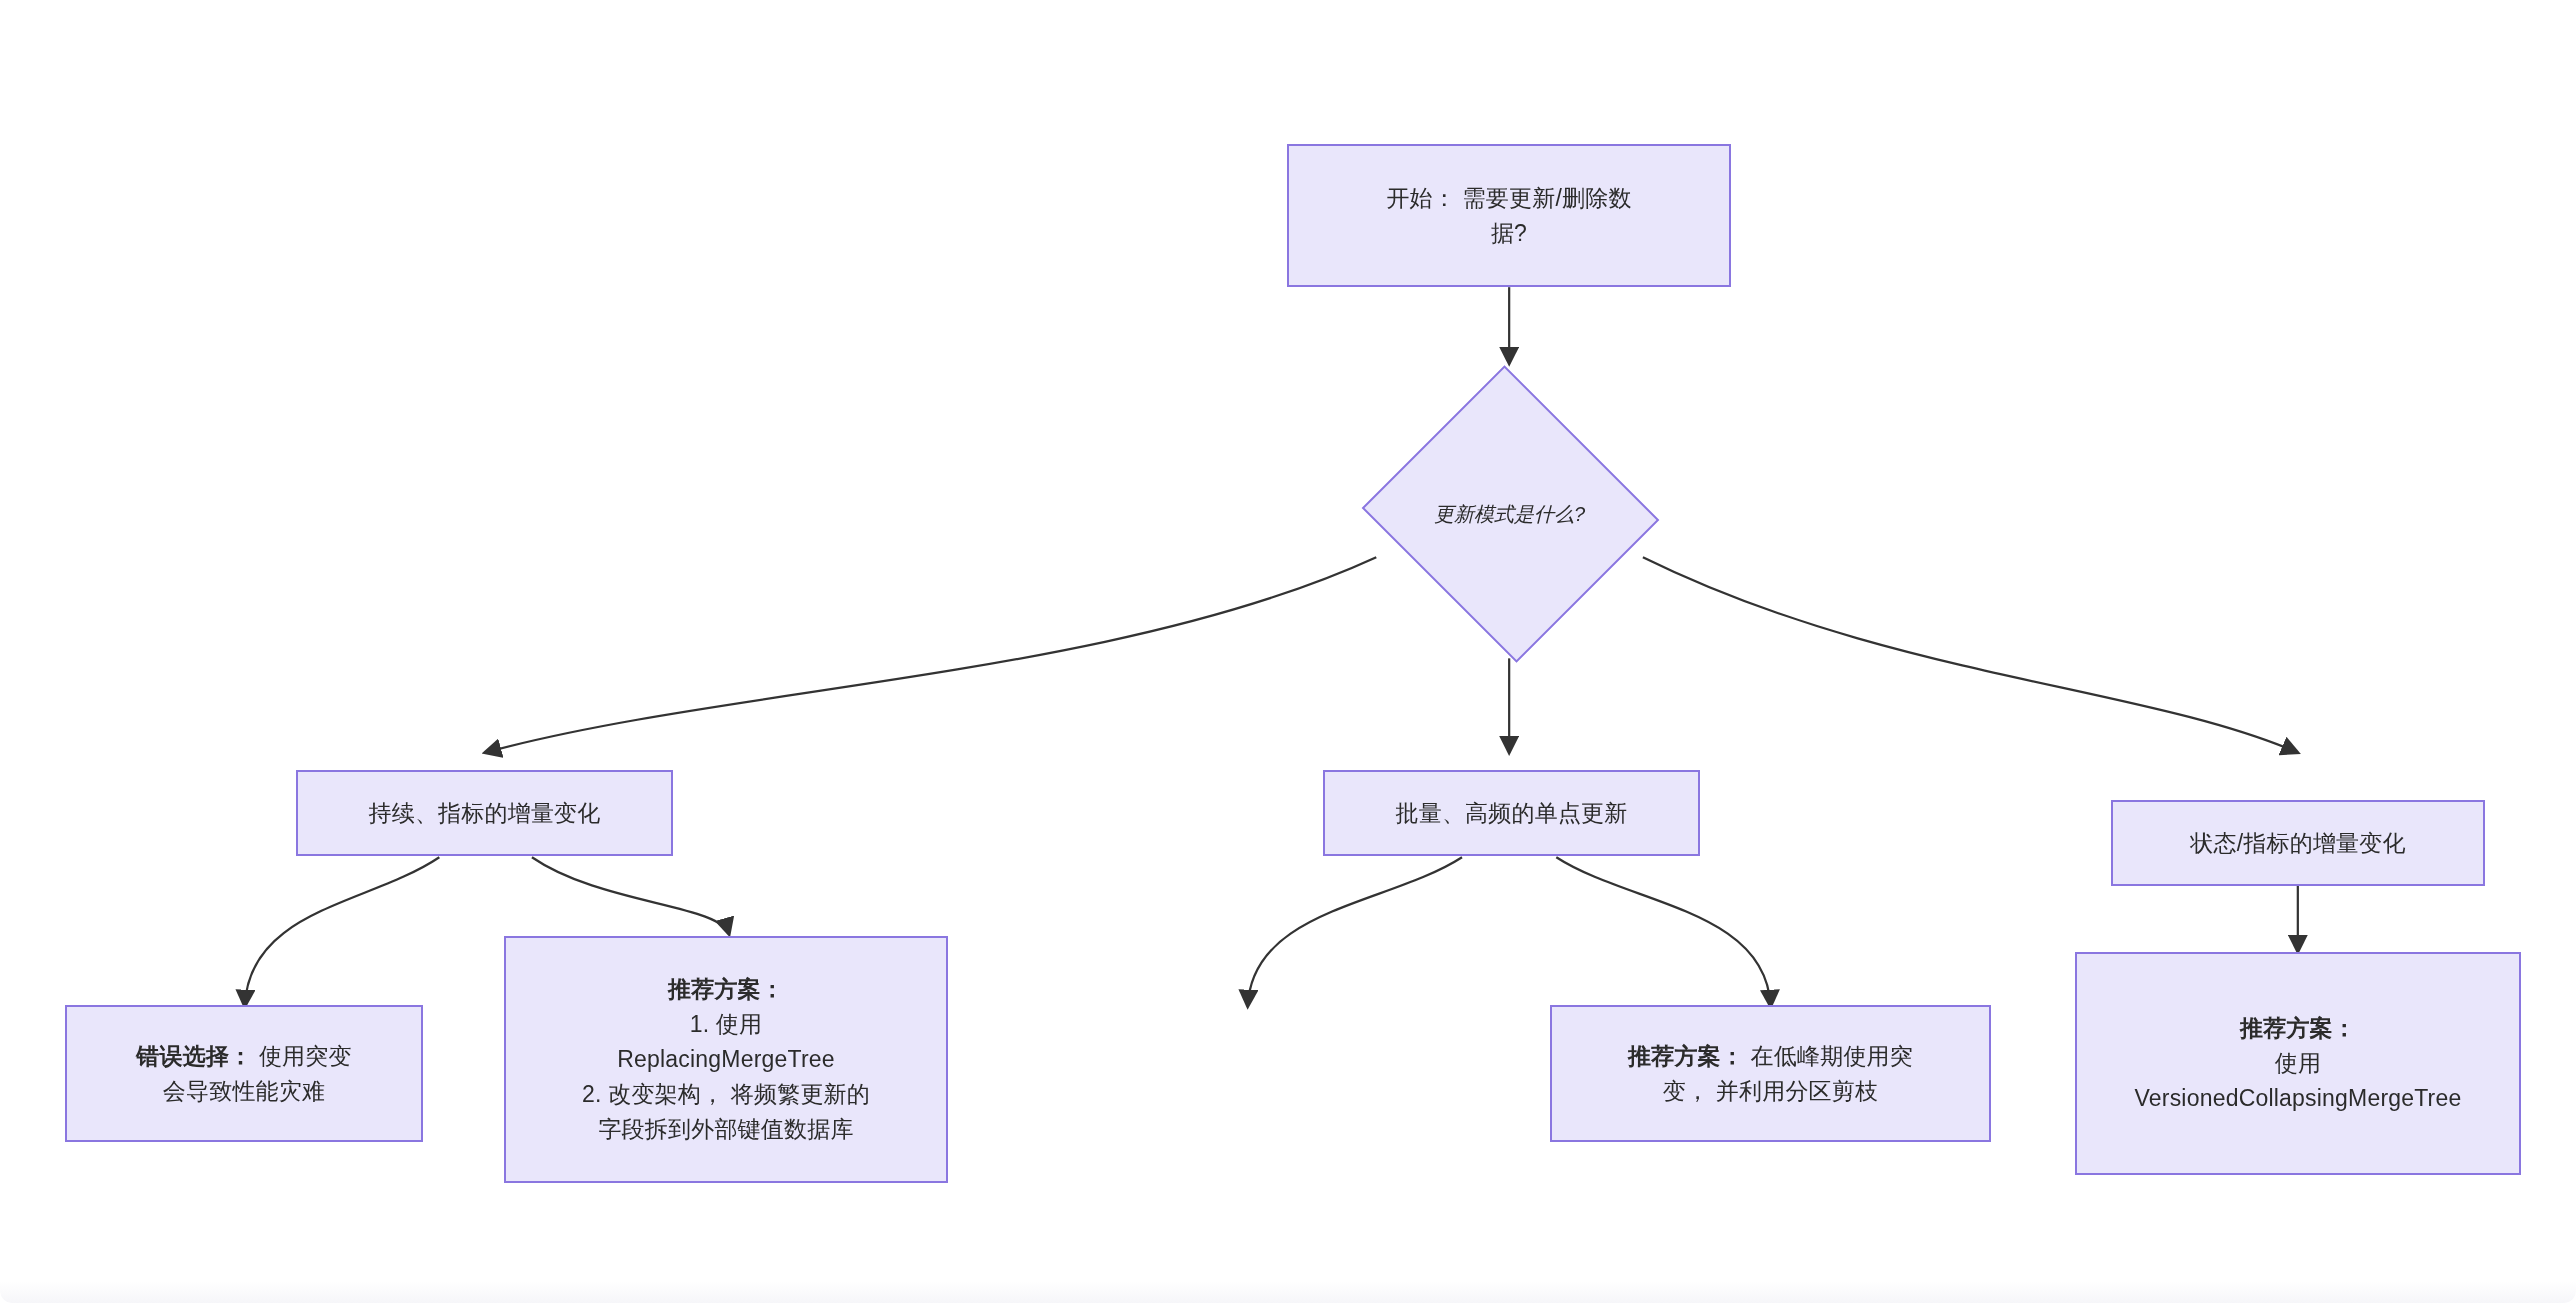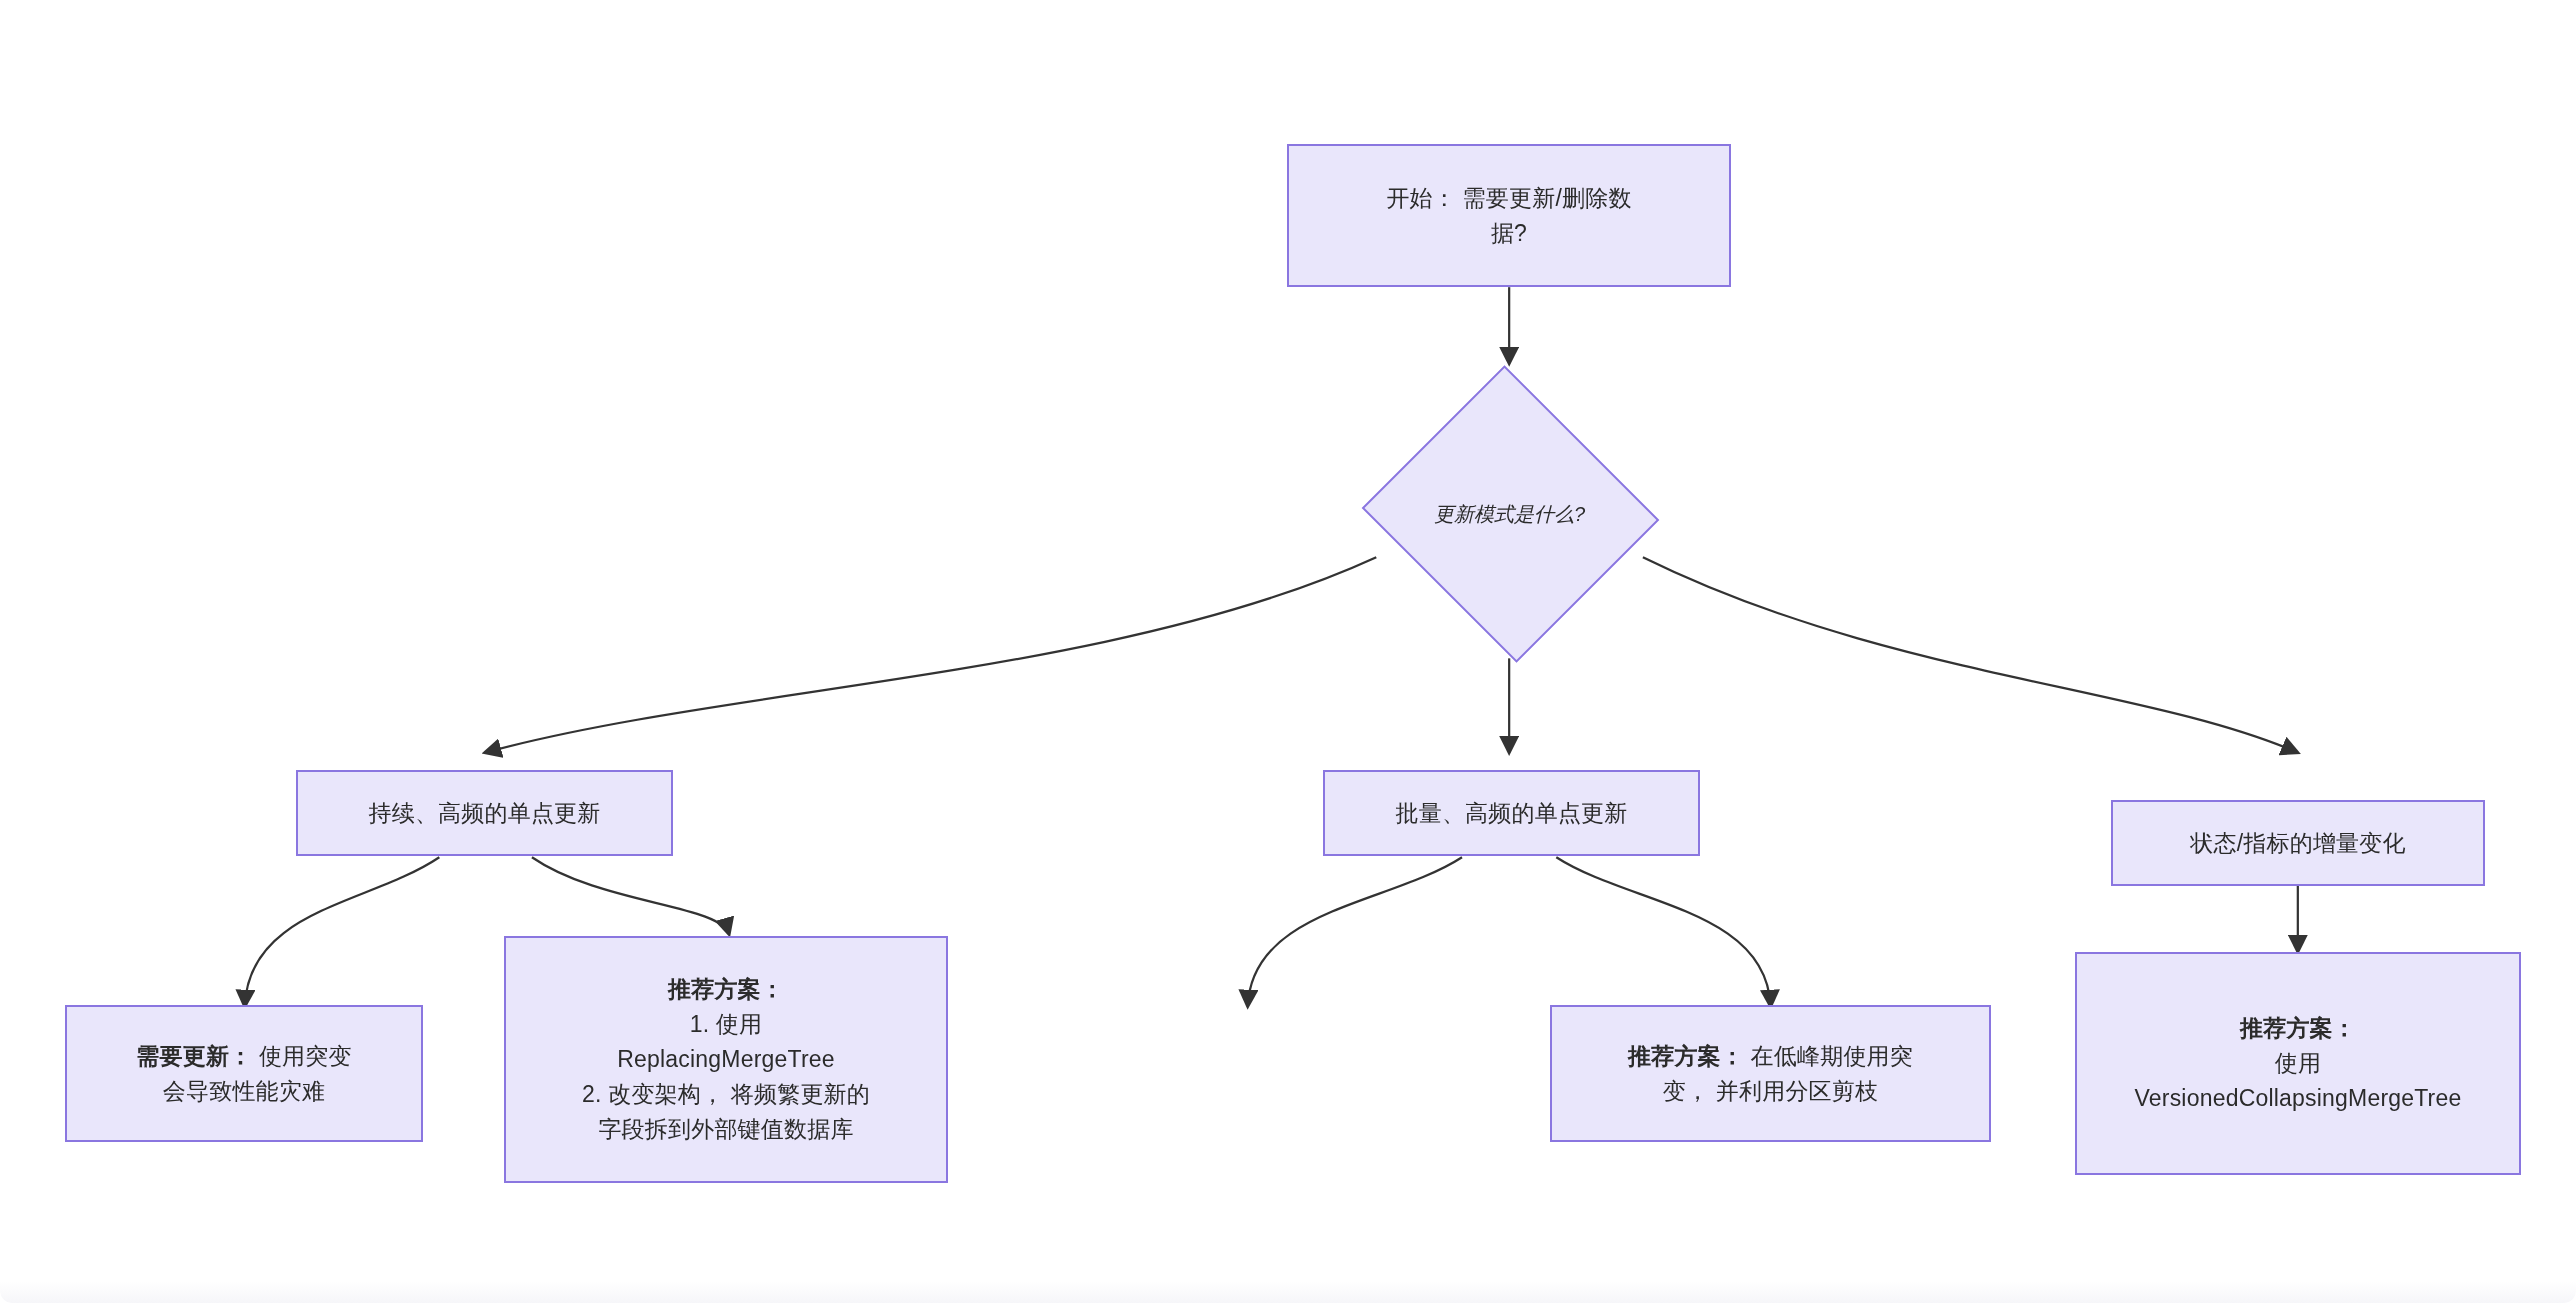--- a/index.html
+++ b/index.html
@@ -129,40 +129,40 @@
     </div>
   </div>
 
   <div class="diamond" style="left:1355px; top:370px; width:309px; height:288px;">
     <div class="dshape"></div>
     <div class="dlabel">更新模式是什么?</div>
   </div>
 
   <div class="node" style="left:296px; top:770px; width:377px; height:86px;">
     <div class="node-inner">
-      <div>持续、高频的单点更新</div>
+      <div>持续、指标的增量变化</div>
     </div>
   </div>
 
   <div class="node" style="left:1323px; top:770px; width:377px; height:86px;">
     <div class="node-inner">
       <div>批量、高频的单点更新</div>
     </div>
   </div>
 
   <div class="node" style="left:2111px; top:770px; width:374px; height:86px;margin-top:30px;">
     <div class="node-inner">
       <div>状态/指标的增量变化</div>
     </div>
   </div>
 
   <div class="node" style="left:65px; top:1005px; width:358px; height:137px;">
     <div class="node-inner">
       <div>
-        <span class="lead">需要更新：</span><span> 使用突变</span>
+        <span class="lead">错误选择：</span><span> 使用突变</span>
       </div>
       <div>会导致性能灾难</div>
     </div>
   </div>
 
   <div class="node" style="left:504px; top:936px; width:444px; height:247px;">
     <div class="node-inner">
       <div class="lead">推荐方案：</div>
       <div>1. 使用</div>
       <div>ReplacingMergeTree</div>

